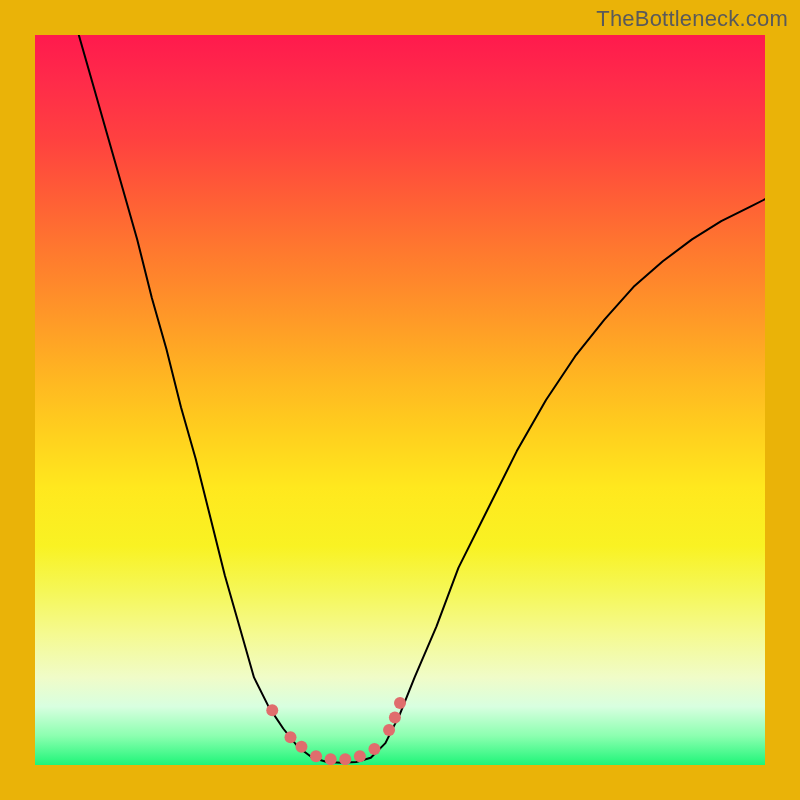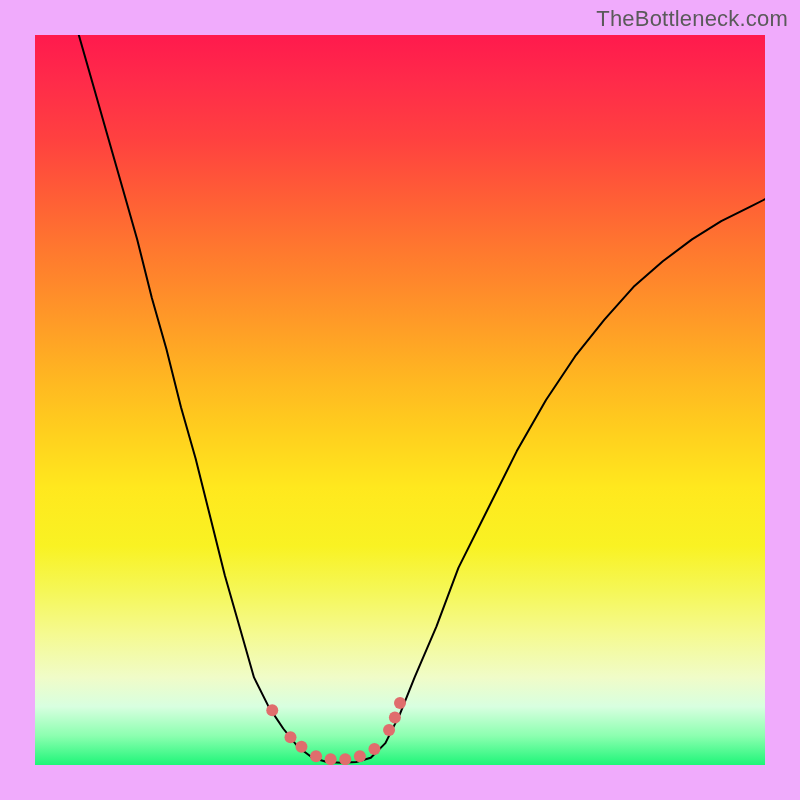--- a/index.html
+++ b/index.html
@@ -1,20 +1,20 @@
 <!DOCTYPE html>
 <html><head>
 <meta charset="utf-8">
 <style>
   * { margin: 0; padding: 0; box-sizing: border-box; }
   html, body { width: 800px; height: 800px; overflow: hidden; background: #000; }
   .container {
     width: 800px;
     height: 800px;
-    background: #f0abfc;
+    background: #eab308;
     position: relative;
     padding-left: 48px;
   }
   .watermark {
     position: absolute;
     top: 6px;
     right: 12px;
     font-family: Arial, Helvetica, sans-serif;
     font-size: 22px;
     font-weight: 500;

